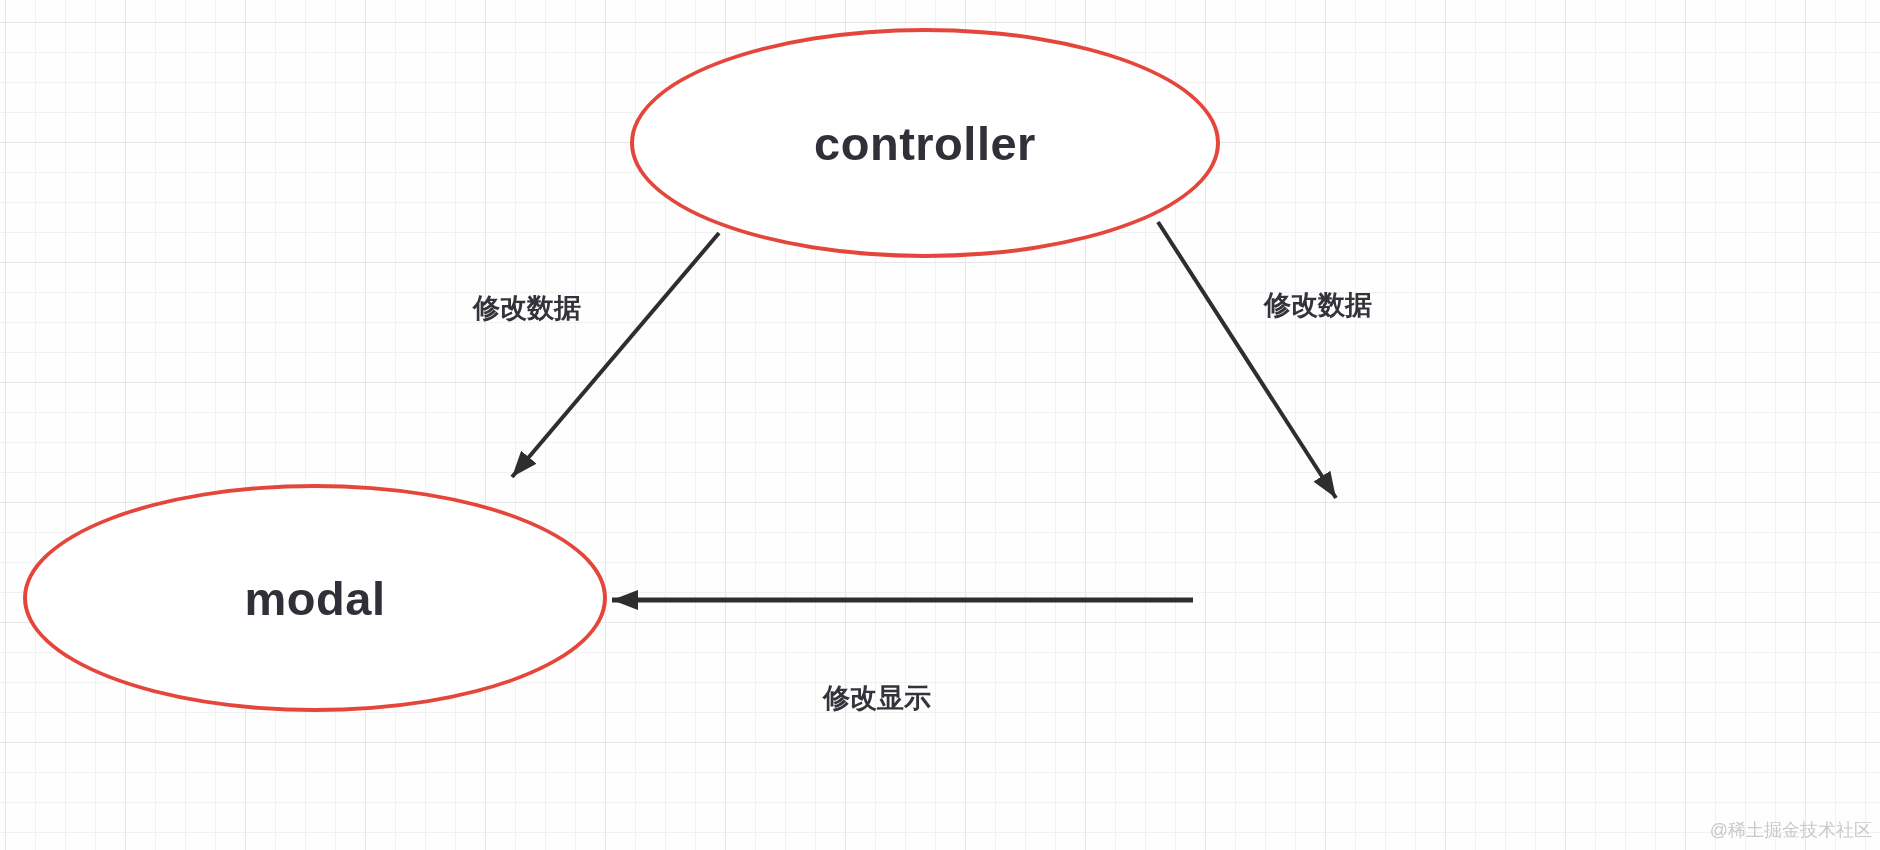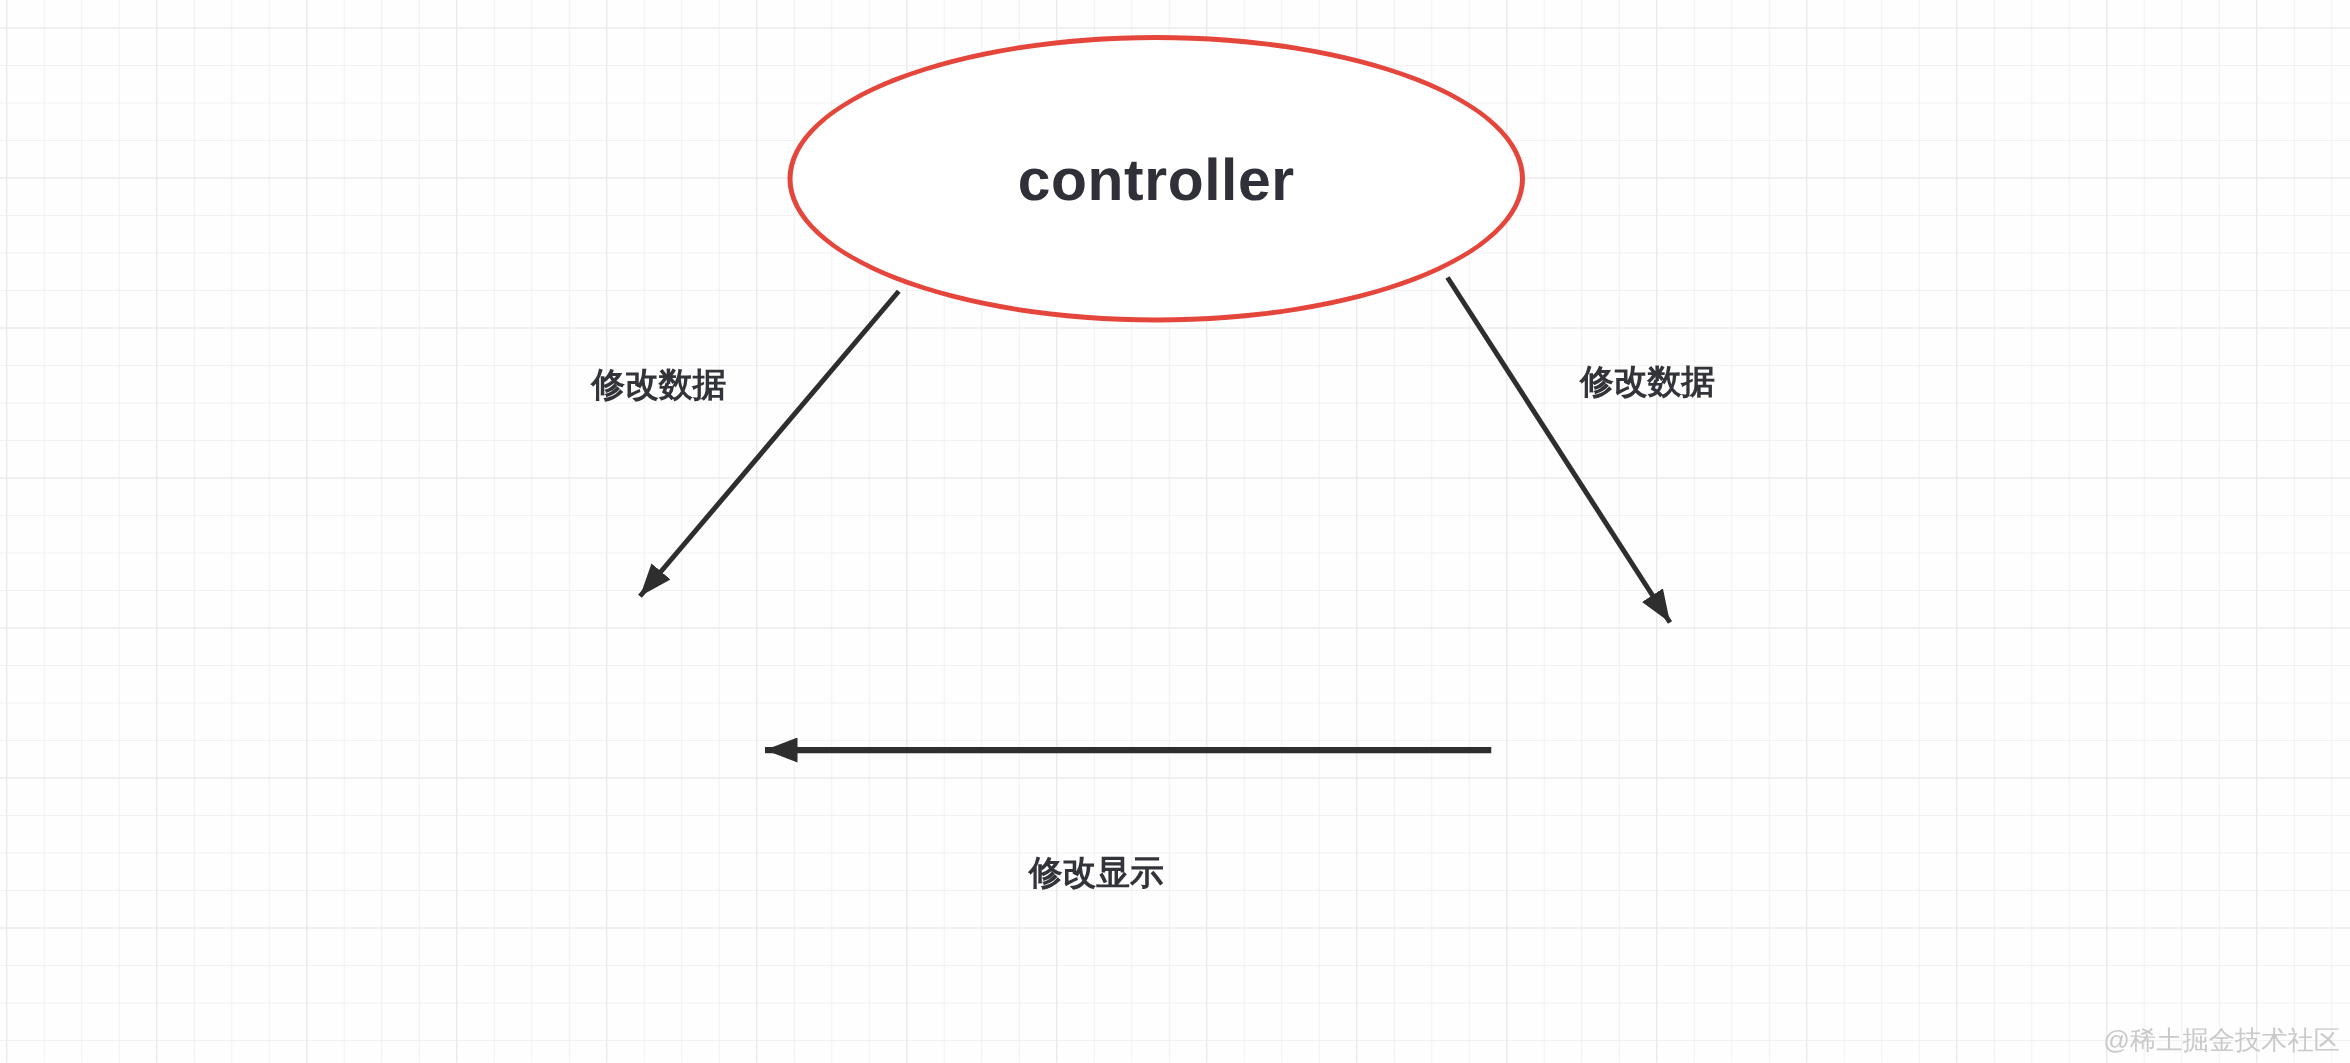--- a/index.html
+++ b/index.html
@@ -53,21 +53,21 @@
     font-weight:600;
     color:var(--label-text);
     white-space:nowrap;
   }
   .edge-label-1{left:527px;top:308px;}
   .edge-label-2{left:1318px;top:305px;}
   .edge-label-3{left:877px;top:698px;}
   .watermark{
     position:absolute;
     right:8px;top:818px;
-    font-size:21px;
+    font-size:18px;
     color:var(--watermark);
     white-space:nowrap;
   }
 </style>
 </head>
 <body>
 
 <div class="canvas">
 
   <svg class="edges" width="1880" height="850" viewBox="0 0 1880 850">
@@ -78,20 +78,23 @@
     </defs>
     <line x1="719" y1="233" x2="512" y2="477" stroke-width="4" marker-end="url(#ah)"></line>
     <line x1="1158" y1="222" x2="1336" y2="498" stroke-width="4" marker-end="url(#ah)"></line>
     <line x1="1193" y1="600" x2="612" y2="600" stroke-width="5" marker-end="url(#ah)"></line>
   </svg>
 
   <div class="node node-controller">
     <span>controller</span>
   </div>
 
+  <div class="node node-modal">
+    <span>modal</span>
+  </div>
 
 
   <div class="edge-label edge-label-1">修改数据</div>
 
   <div class="edge-label edge-label-2">修改数据</div>
 
   <div class="edge-label edge-label-3">修改显示</div>
 
   <div class="watermark">@稀土掘金技术社区</div>
 

